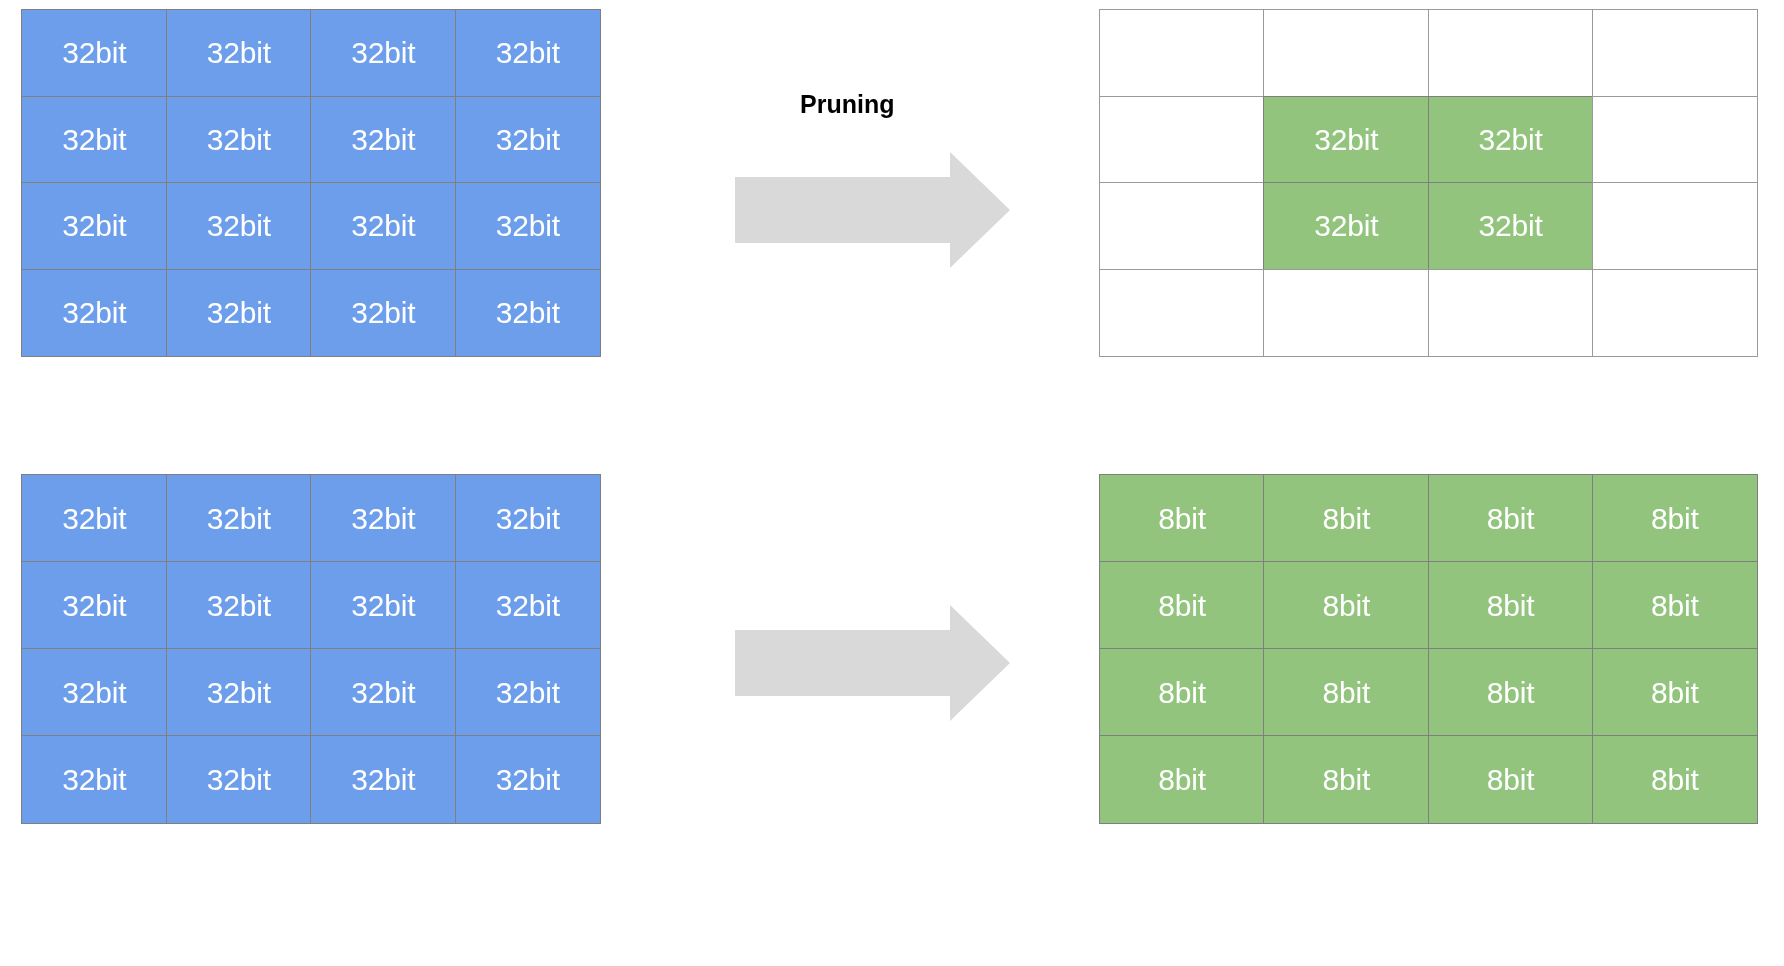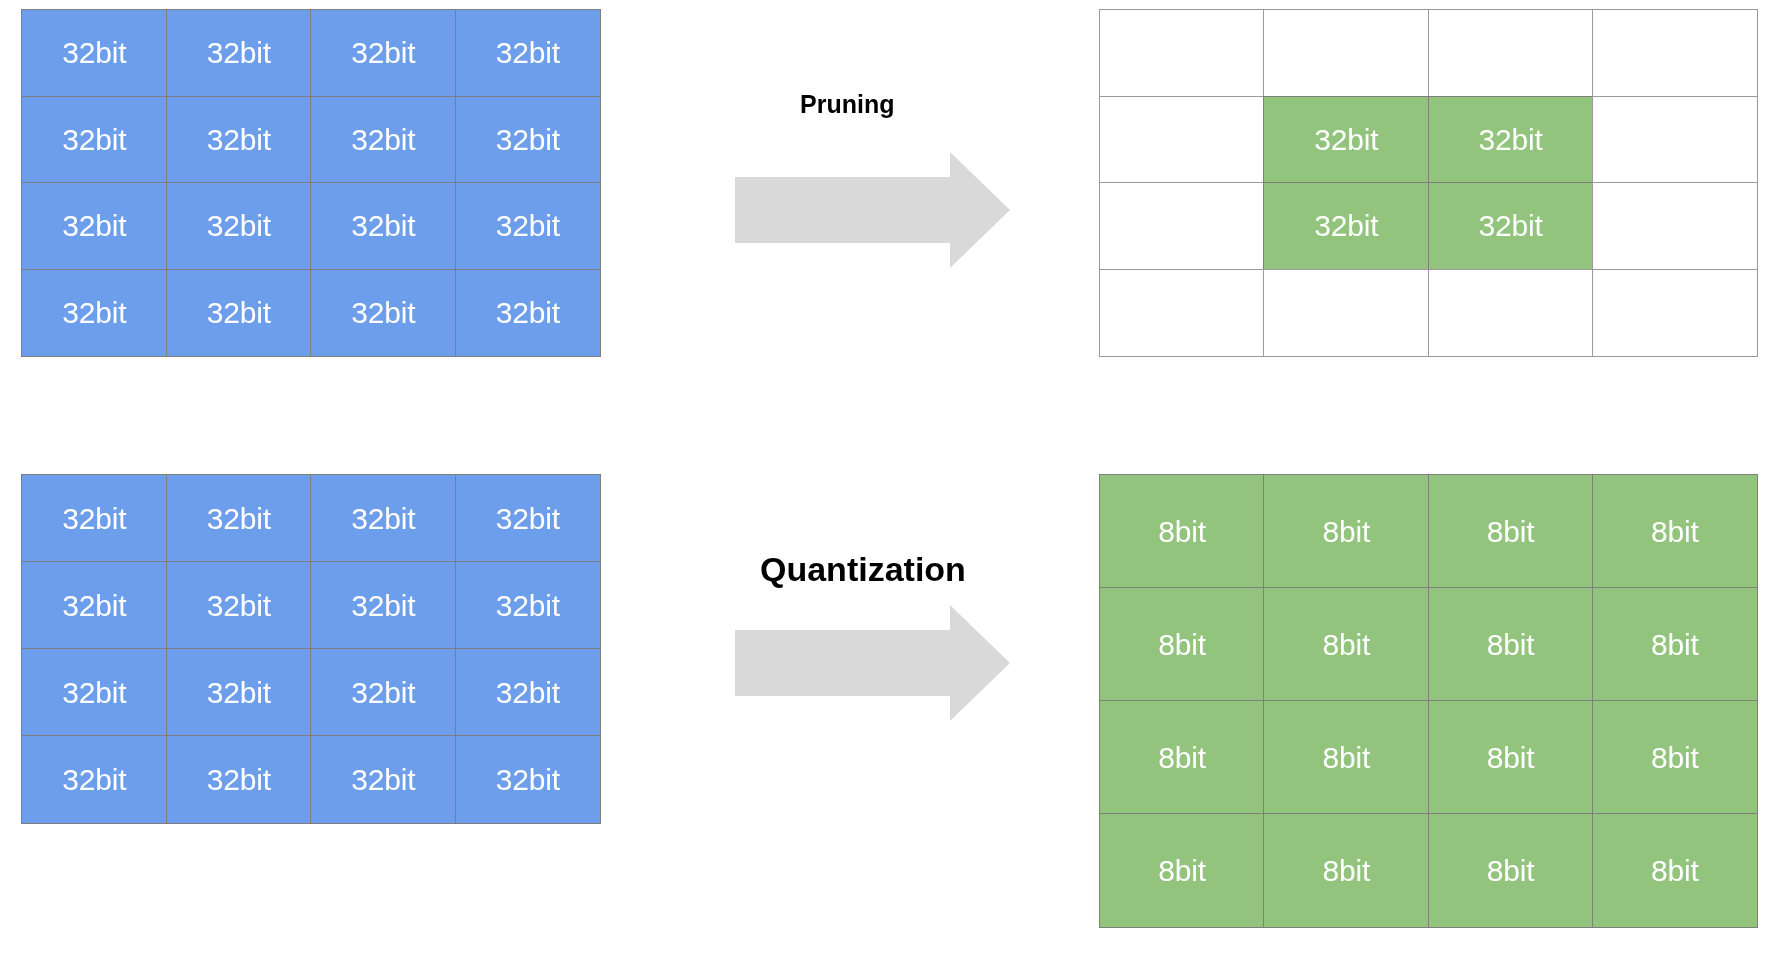--- a/index.html
+++ b/index.html
@@ -69,21 +69,21 @@
   #matrix-dense-top {
     left: 22px;  top: 10px;  width: 578px;  height: 346px;
   }
   #matrix-pruned {
     left: 1100px; top: 10px; width: 657px; height: 346px;
   }
   #matrix-dense-bottom {
     left: 22px;  top: 475px; width: 578px; height: 348px;
   }
   #matrix-quantized {
-    left: 1100px; top: 475px; width: 657px; height: 452px;
+    left: 1100px; top: 475px; width: 657px; height: 348px;
   }
   #matrix-pruned .cell,
   #matrix-quantized .cell {
     font-size: 30px;
   }
 
   
   .arrow {
     position: absolute;
   }
@@ -184,21 +184,20 @@
       <div class="cell blue">32bit</div>
       <div class="cell blue">32bit</div>
       <div class="cell blue">32bit</div>
       <div class="cell blue">32bit</div>
       <div class="cell blue">32bit</div>
       <div class="cell blue">32bit</div>
       <div class="cell blue">32bit</div>
       <div class="cell blue">32bit</div>
     </div>
 
-  <div class="process-label" id="label-quantization">Quantization</div>
 
   <div class="arrow" id="arrow-quantization">
     <svg width="275" height="116" viewBox="0 0 275 116" xmlns="http://www.w3.org/2000/svg">
       <polygon points="0,25 215,25 215,0 275,58 215,116 215,91 0,91" fill="#d9d9d9"></polygon>
     </svg>
   </div>
 
   <div class="matrix green-matrix" id="matrix-quantized">
       <div class="cell green">8bit</div>
       <div class="cell green">8bit</div>

